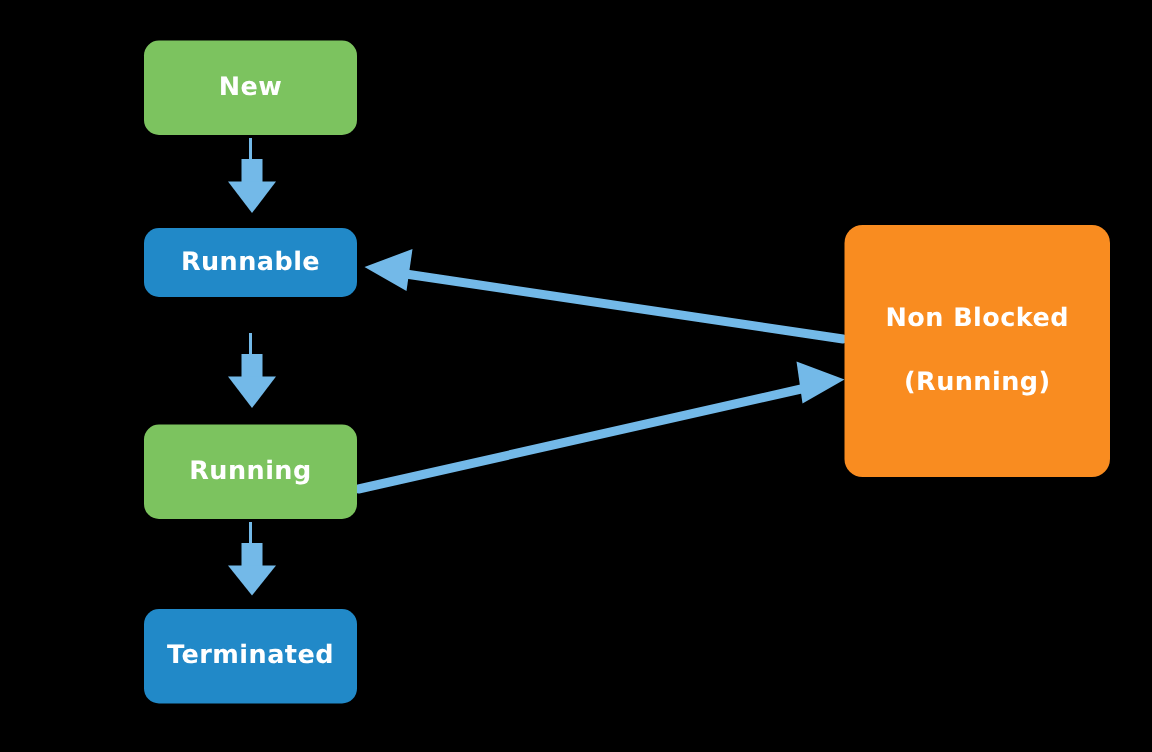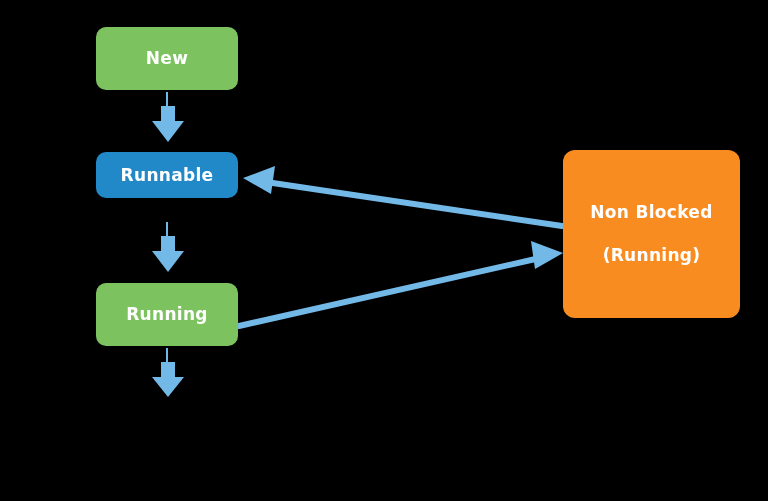--- a/index.html
+++ b/index.html
@@ -89,19 +89,22 @@
   </div>
 
   <div class="node node-runnable">
     <span>Runnable</span>
   </div>
 
   <div class="node node-running">
     <span>Running</span>
   </div>
 
+  <div class="node node-terminated">
+    <span>Terminated</span>
+  </div>
 
   <div class="node node-blocked">
     <span class="line1">Non  Blocked</span>
     <span class="line2">(Running)</span>
   </div>
 
 </div>
 
 </body></html>

